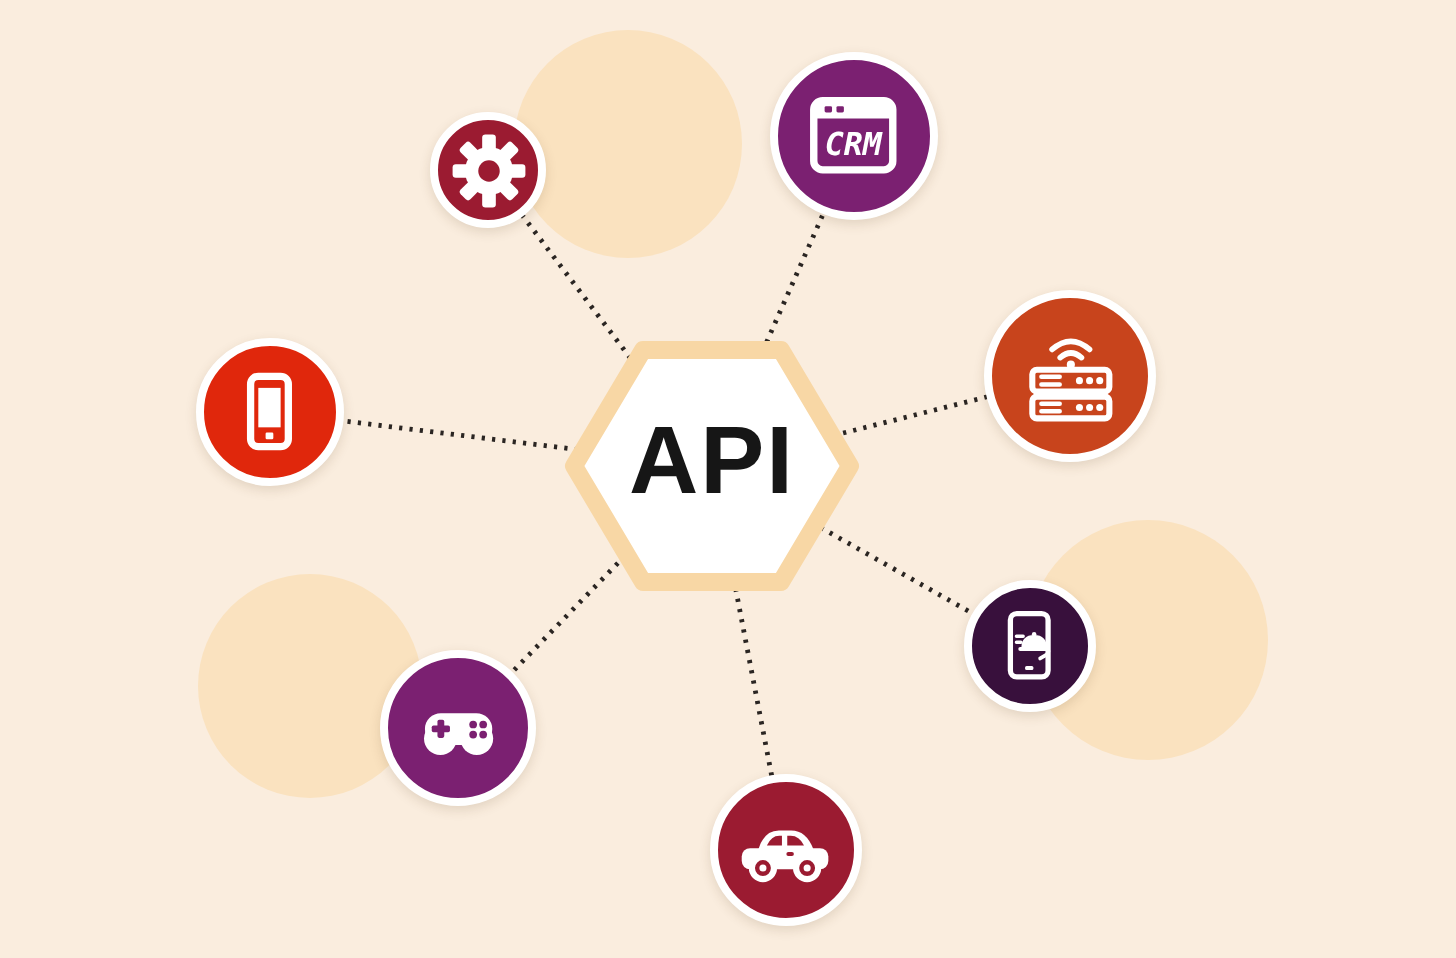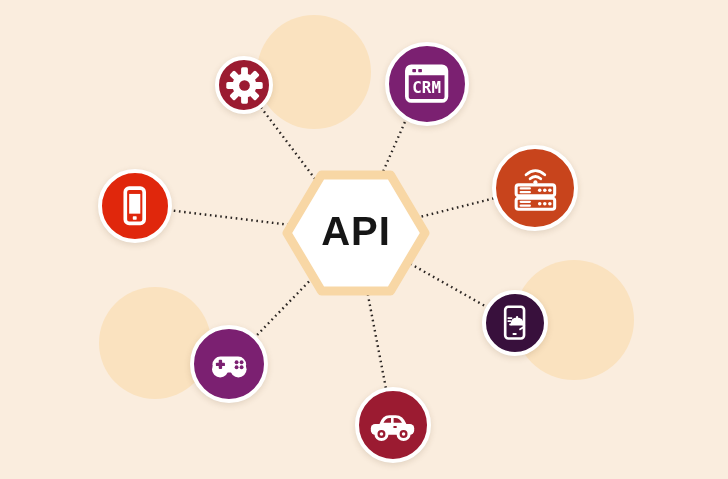--- a/index.html
+++ b/index.html
@@ -1,20 +1,20 @@
 <!DOCTYPE html>
 <html><head>
 <meta charset="utf-8">
 <style>
   html,body{margin:0;padding:0;font-family:"Liberation Sans",sans-serif;}
   .stage{position:relative;width:728px;height:479px;overflow:hidden;}
   .stage > svg#diagram-svg{position:absolute;left:0;top:0;width:728px;height:479px;}
   .hex-label{
     position:absolute;transform:translate(-50%,-54%);
-    font-weight:900;font-size:40px;letter-spacing:1px;color:#161616;
+    font-weight:900;font-size:48px;letter-spacing:1px;color:#161616;
     font-family:"Liberation Sans","DejaVu Sans",sans-serif;
   }
   .node{
     position:absolute;border-radius:50%;
     background:var(--c,#999);
     border:4px solid #ffffff;box-sizing:border-box;
     display:flex;align-items:center;justify-content:center;
     box-shadow:0 2px 6px rgba(90,60,30,0.15);
   }
   .node svg.icon{width:78%;height:78%;display:block;}
@@ -66,21 +66,21 @@
           </g>
         <g transform="rotate(315)">
             <rect x="-2.1" y="-11.2" width="4.2" height="6" rx="1"></rect>
           </g>
         <circle r="7.4"></circle>
       </g>
       <circle cx="12" cy="12" r="3.3" fill="var(--c)"></circle>
     </svg>
   </div>
 
-  <div class="node" style="left: 385px; top: 42px; width: 84px; height: 84px; --c: #7B2071;">
+  <div class="node" style="left: 385px; top: 26px; width: 84px; height: 84px; font-style: italic; --c: #7B2071;">
     <svg class="icon" viewBox="0 0 24 24">
       <rect x="4" y="5" width="16" height="14" rx="1.8" fill="none" stroke="#fff" stroke-width="1.5"></rect>
       <path d="M4,8.6 V6.8 a1.8,1.8 0 0 1 1.8,-1.8 h12.4 a1.8,1.8 0 0 1 1.8,1.8 v1.8 Z" fill="#fff"></path>
       <rect x="6.2" y="6.1" width="1.5" height="1.3" rx="0.3" fill="var(--c)"></rect>
       <rect x="8.6" y="6.1" width="1.5" height="1.3" rx="0.3" fill="var(--c)"></rect>
       <text x="12" y="15.9" text-anchor="middle" font-size="6.4" font-weight="bold" font-family="DejaVu Sans Mono, monospace" fill="#fff">CRM</text>
     </svg>
   </div>
 
   <div class="node" style="left: 492px; top: 145px; width: 86px; height: 86px; --c: #C8441C;">

